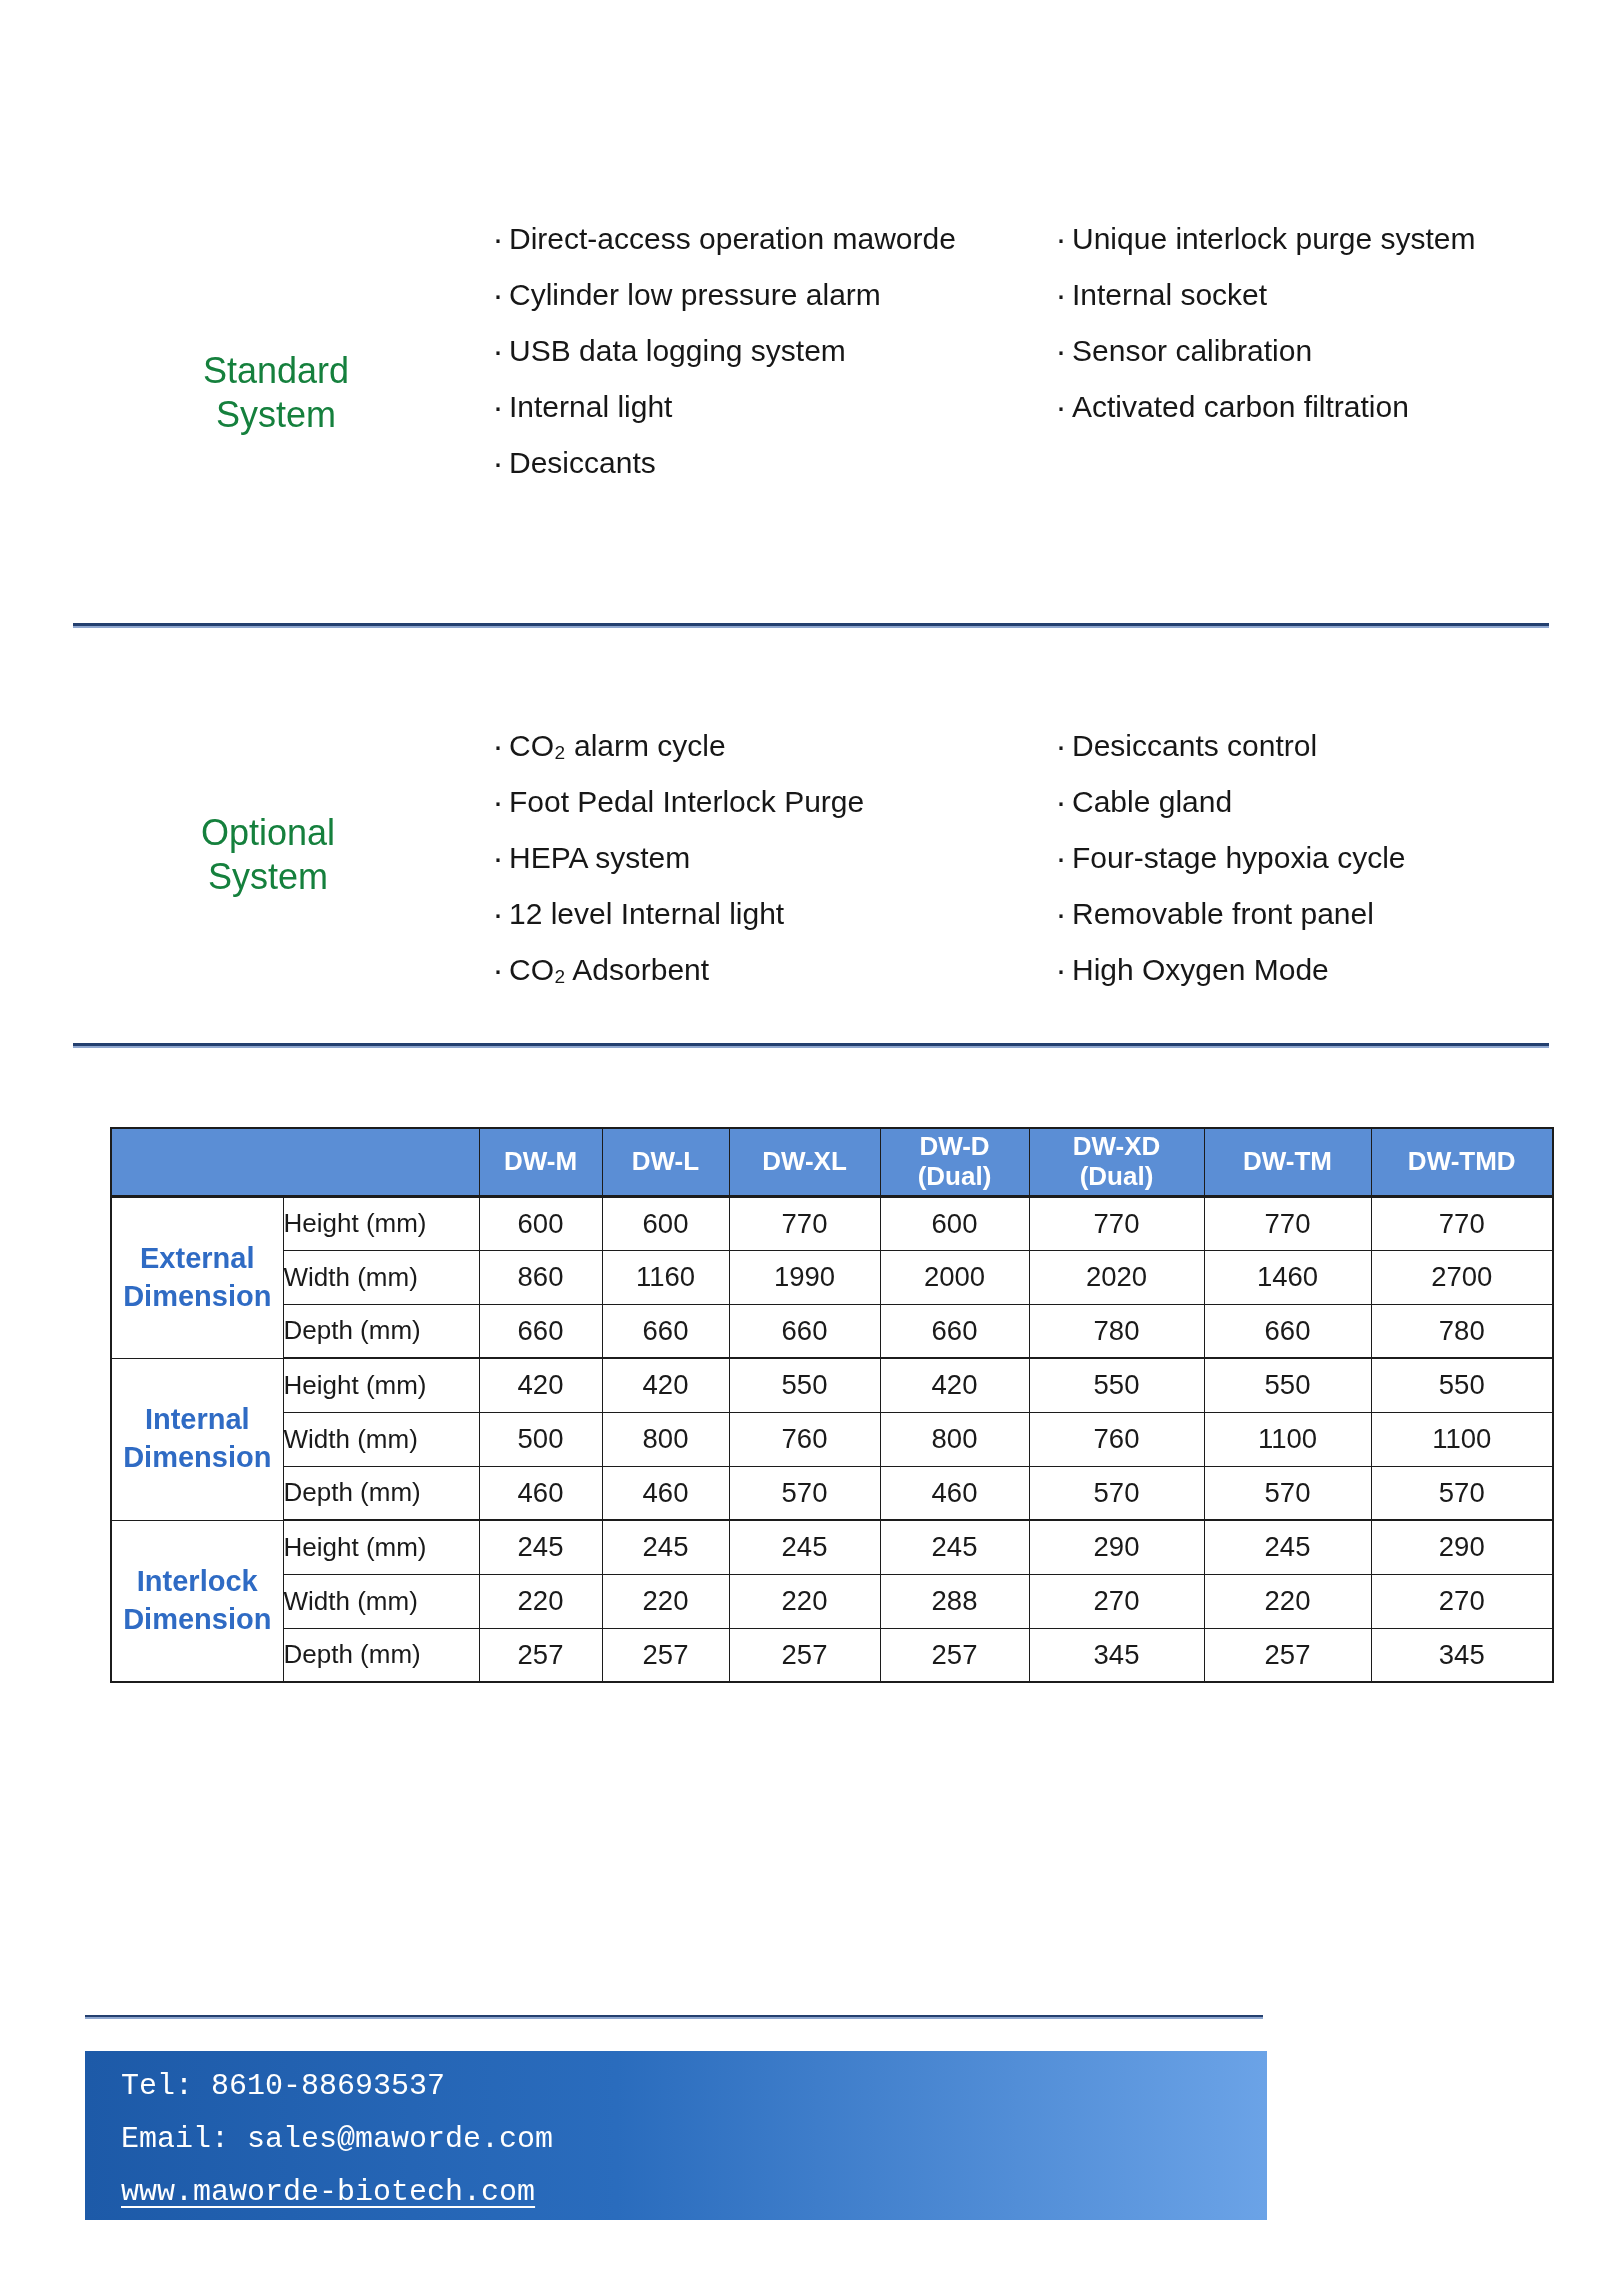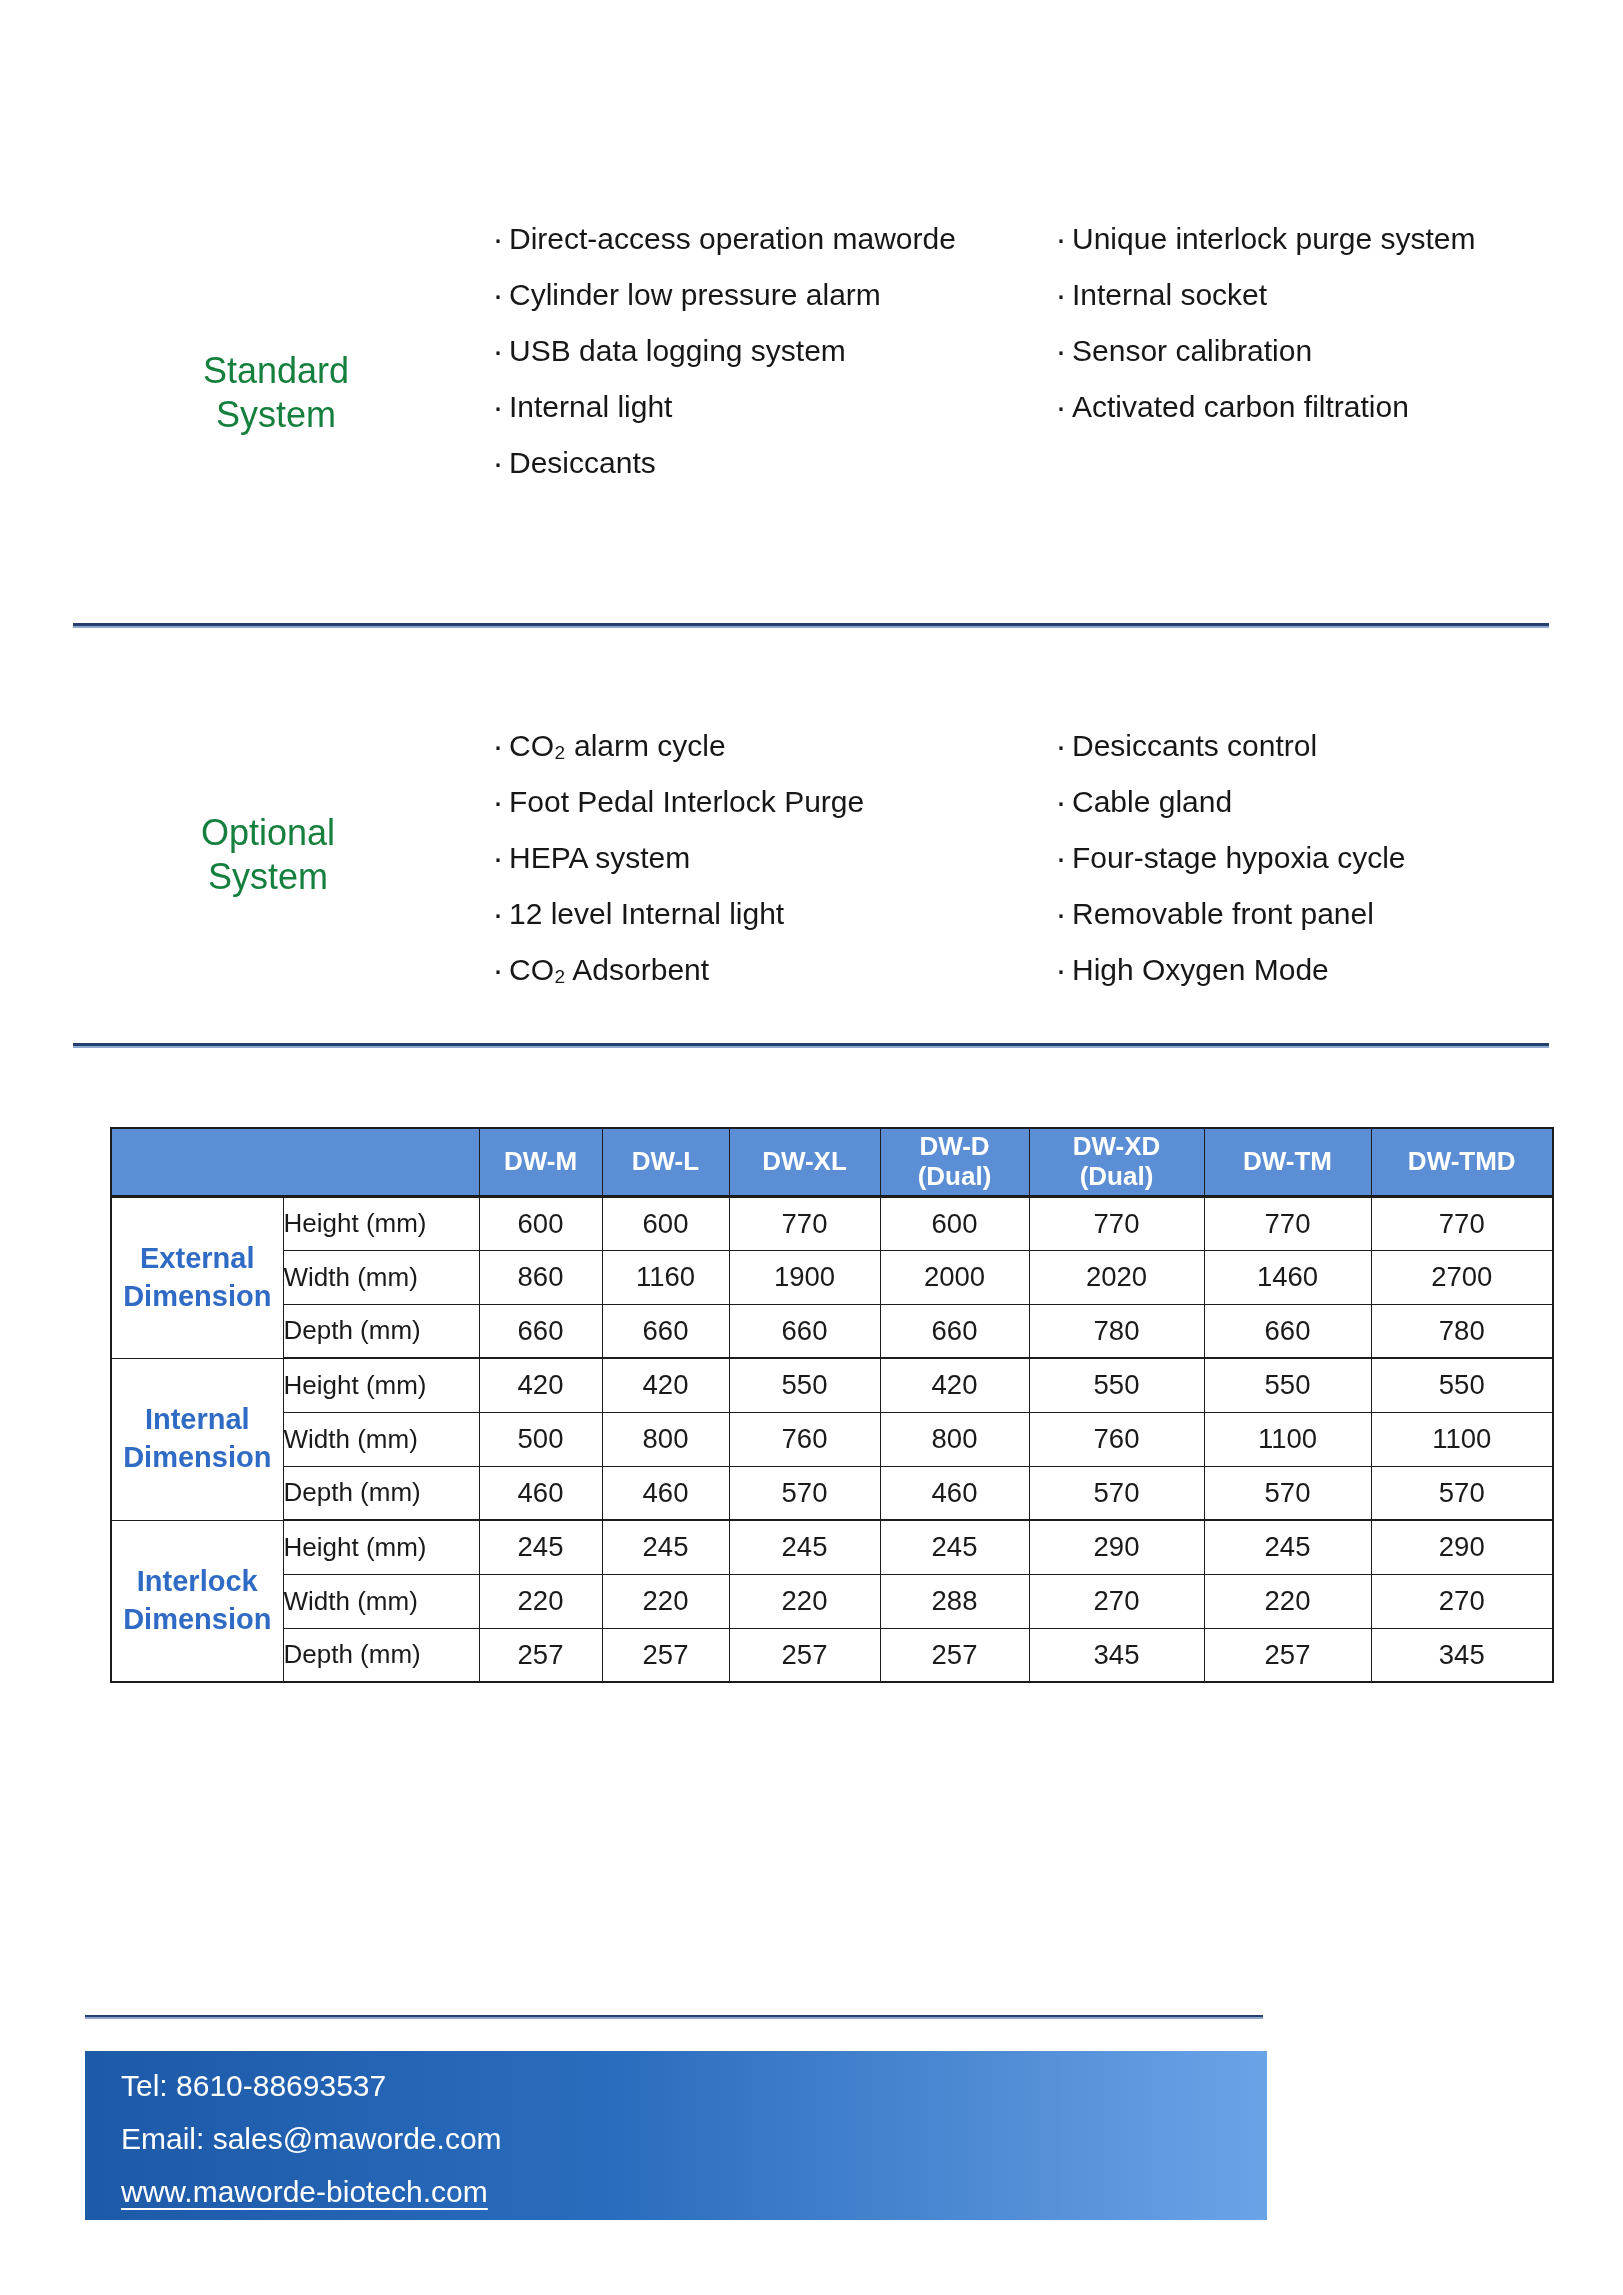--- a/index.html
+++ b/index.html
@@ -51,21 +51,21 @@
   
   #footer-line{
     position:absolute;left:85px;top:2015px;width:1178px;height:3.9px;
     background:linear-gradient(#24406f 0 62%,#8fa7cf 62% 100%);
   }
   #footer-bar{
     position:absolute;left:85px;top:2051px;width:1182px;height:169px;
     background:linear-gradient(90deg,#1d5aa8 0%,#2a6cbd 45%,#6ba3e7 100%);
     color:#ffffff;
   }
-  .f-row{position:absolute;left:36px;font-size:30px;line-height:34px;white-space:nowrap;}
+  .f-row{position:absolute;left:36px;font-size:30px;line-height:34px;white-space:nowrap;font-family:Liberation Mono, monospace;}
   #f-tel{top:18.3px;}
   #f-email{top:71px;}
   #f-web{top:124px;text-decoration:underline;text-underline-offset:5.9px;
          text-decoration-thickness:2px;color:#ffffff;cursor:pointer;}
   
   #logo{position:absolute;left:1281px;top:1977px;width:281px;height:281px;}
   #logo svg{position:absolute;left:25px;top:6.5px;}
   #logo-text{
     position:absolute;left:0;top:218px;width:281px;text-align:center;
     font-family:"Liberation Serif","DejaVu Serif",serif;font-style:italic;
@@ -210,21 +210,21 @@
         <td class="val">770</td>
         <td class="val">600</td>
         <td class="val">770</td>
         <td class="val">770</td>
         <td class="val">770</td>
       </tr>
       <tr>
         <td class="rlabel">Width (mm)</td>
         <td class="val">860</td>
         <td class="val">1160</td>
-        <td class="val">1900</td>
+        <td class="val">1990</td>
         <td class="val">2000</td>
         <td class="val">2020</td>
         <td class="val">1460</td>
         <td class="val">2700</td>
       </tr>
       <tr class="gend">
         <td class="rlabel">Depth (mm)</td>
         <td class="val">660</td>
         <td class="val">660</td>
         <td class="val">660</td>

